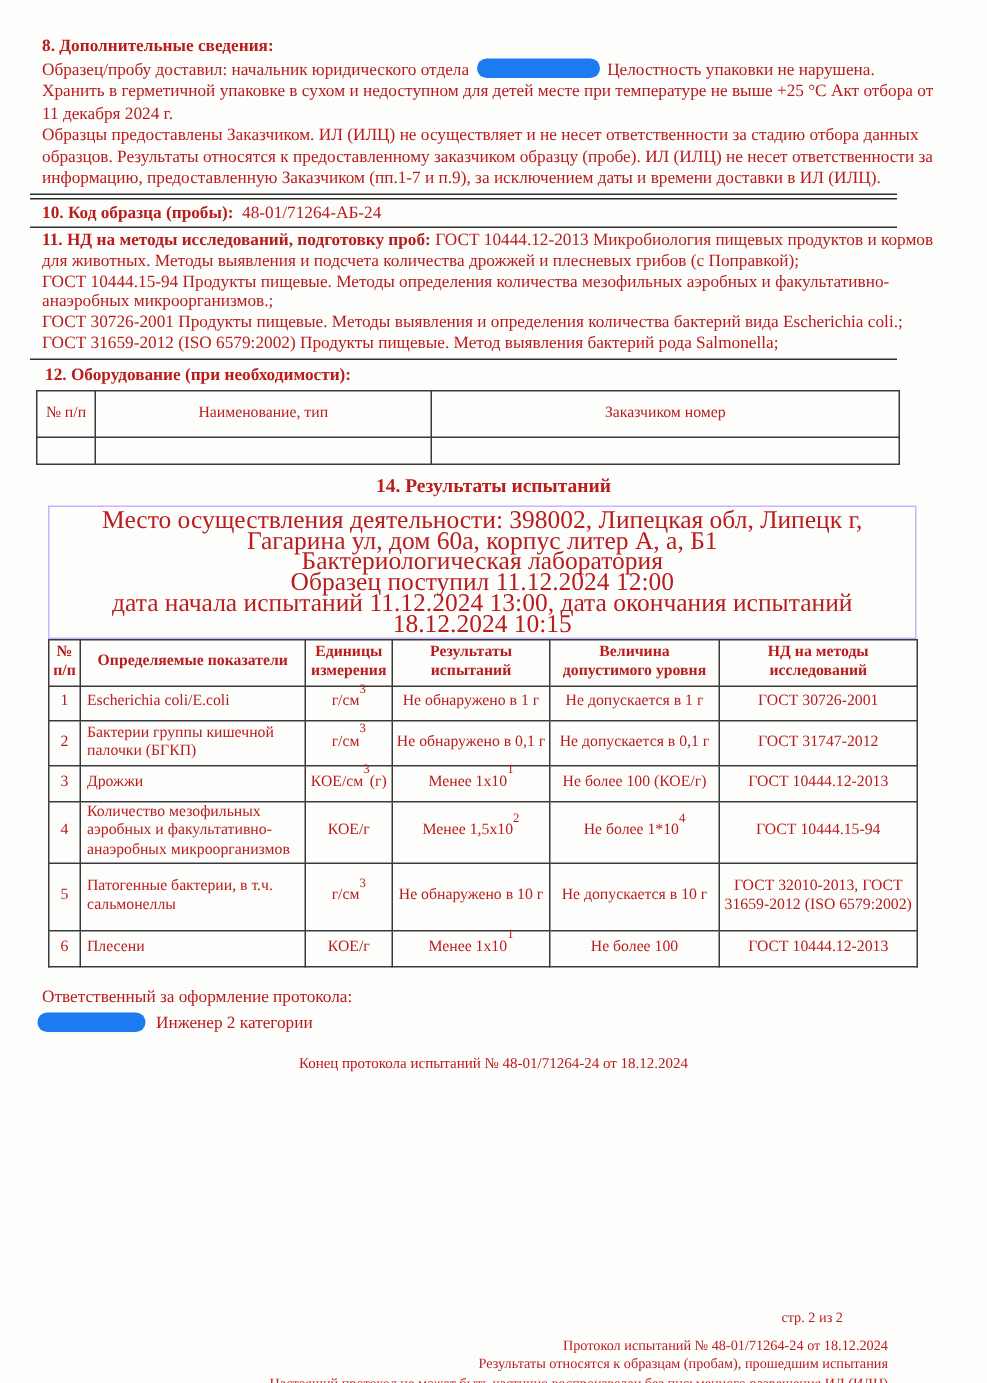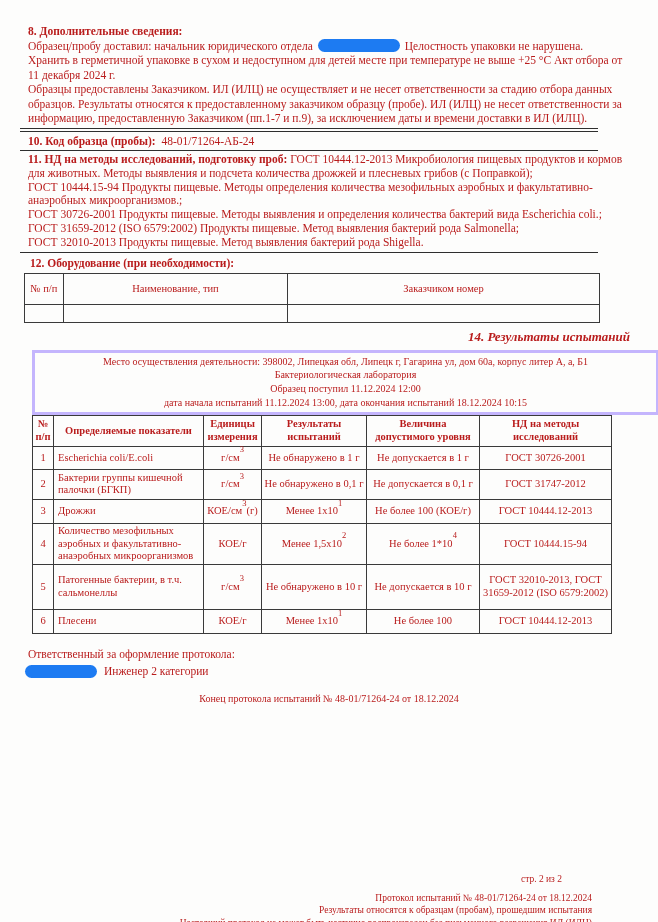--- a/index.html
+++ b/index.html
@@ -13,23 +13,23 @@
   .rule { border:none; border-top:1.4px solid #2e2e2e; margin:2px 0 2px -8px; width:578px; }
   .redact { display:inline-block; background:#1d7bf2; border-radius:7px; height:13px; }
   .redact.r1 { width:82px; margin:0 5px; vertical-align:-2px; }
   .redact.r2 { width:72px; margin-right:7px; vertical-align:-3px; }
   .s11 { line-height:13.8px; }
   .gost-item { display:block; }
   .s12-title { margin-top:3px; padding-left:2px; }
   table.eq { border-collapse:collapse; table-layout:fixed; width:575px; margin:3px 0 0 -4px; font-size:10.5px; line-height:12.5px; }
   table.eq td { border:1px solid #3a3a3a; text-align:center; padding:1px 2px; }
   .s13 { margin-top:10px; }
-  .h14 { text-align:right; font-weight:bold; font-size:13px; margin:7px 0 5px 0;font-style:italic; }
-  .infobox { box-sizing:border-box; width:627px; margin-left:4px; border:3px solid #c4b5fd;
-             text-align:center; font-size:10px; line-height:13.8px; padding:2px 5px; }
+  .h14 { text-align:center; font-weight:bold; font-size:13px; margin:7px 0 5px 0; }
+  .infobox { box-sizing:border-box; width:579px; margin-left:4px; border:1px solid #c4b5fd;
+             text-align:center; font-size:17px; line-height:13.8px; padding:2px 5px; }
   table.res { border-collapse:collapse; table-layout:fixed; width:579px; margin-left:4px;
               font-size:10.5px; line-height:12.5px; }
   table.res td { border:1px solid #3a3a3a; text-align:center; padding:1px 2px; vertical-align:middle; }
   table.res tr.head td { font-weight:bold; height:28px; }
   table.res td.name { text-align:left; padding-left:4px; }
   sup.s { font-size:8.5px; position:relative; top:-4px; line-height:0; }
   .sig { margin-top:13px; }
   .sig-row { margin-top:3px; margin-left:-3px; }
   .endnote { text-align:center; font-size:10px; margin-top:13px; }
   .footer { position:absolute; top:873px; left:0; width:592px; font-size:9.5px; line-height:12.5px; }
@@ -57,21 +57,20 @@
     <div><span class="b">10. Код образца (пробы):</span>&nbsp; <span>48-01/71264-АБ-24</span></div>
 
     <div class="rule"></div>
 
     <div class="s11">
       <span class="b">11. НД на методы исследований, подготовку проб:</span>
       <span>ГОСТ 10444.12-2013 Микробиология пищевых продуктов и кормов для животных. Методы выявления и подсчета количества дрожжей и плесневых грибов (с Поправкой);</span>
       <span class="gost-item">ГОСТ 10444.15-94 Продукты пищевые. Методы определения количества мезофильных аэробных и факультативно-анаэробных микроорганизмов.;</span>
       <span class="gost-item">ГОСТ 30726-2001 Продукты пищевые. Методы выявления и определения количества бактерий вида Escherichia coli.;</span>
       <span class="gost-item">ГОСТ 31659-2012 (ISO 6579:2002) Продукты пищевые. Метод выявления бактерий рода Salmonella;</span>
-      <span class="gost-item">ГОСТ 32010-2013 Продукты пищевые. Метод выявления бактерий рода Shigella.</span>
     </div>
 
     <div class="rule"></div>
 
     <div class="b s12-title">12. Оборудование (при необходимости):</div>
     <table class="eq">
       <colgroup>
           <col style="width:39px">
           <col style="width:224px">
           <col style="width:312px">

